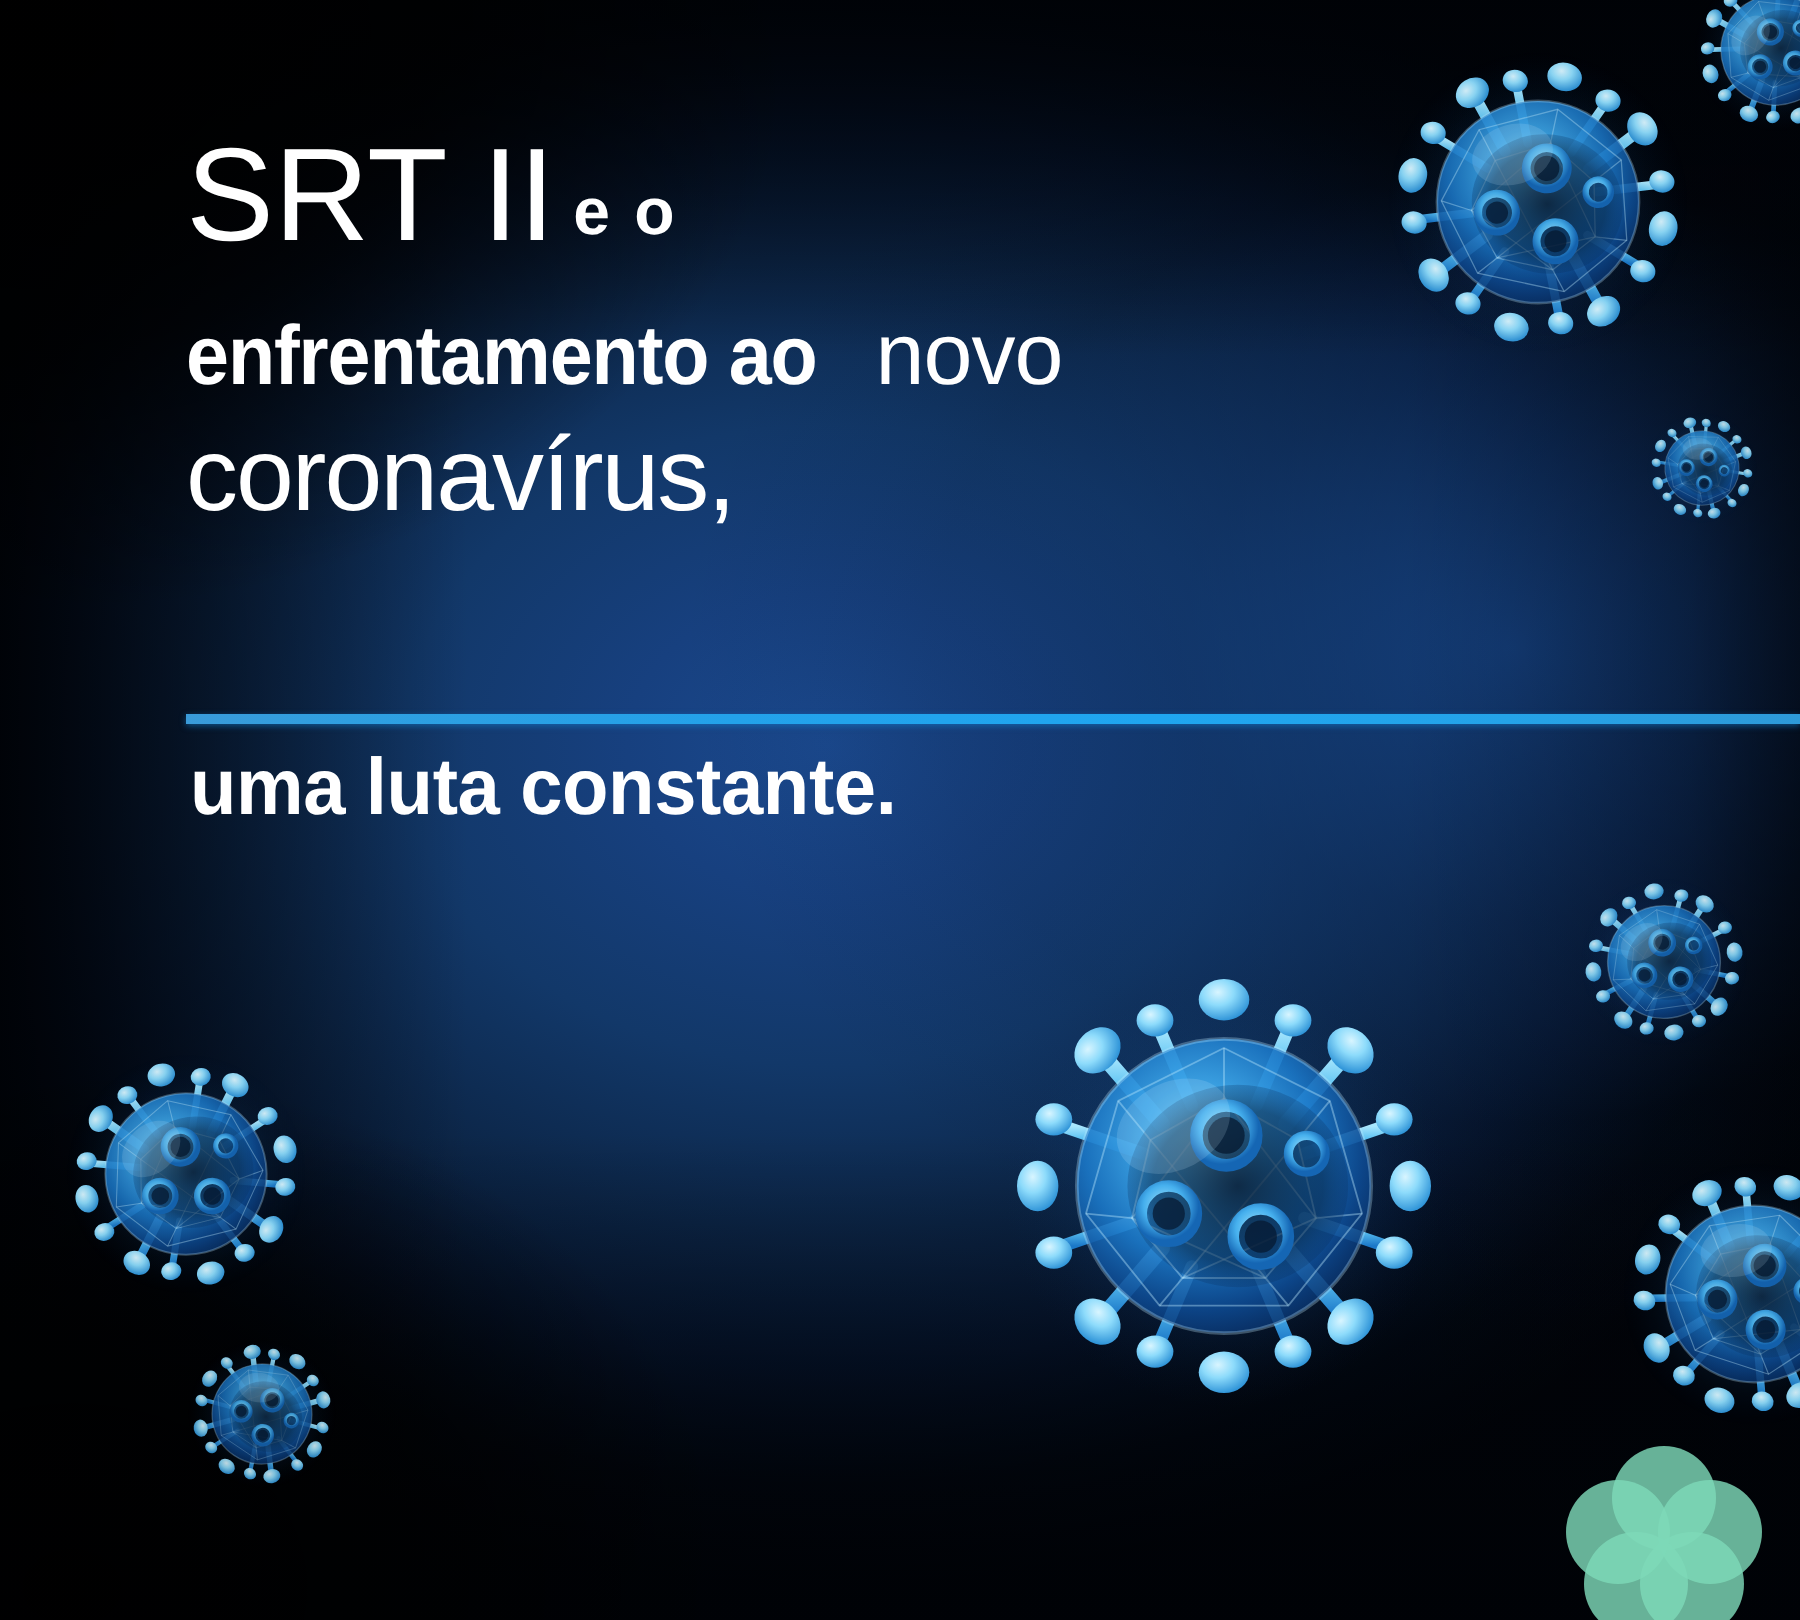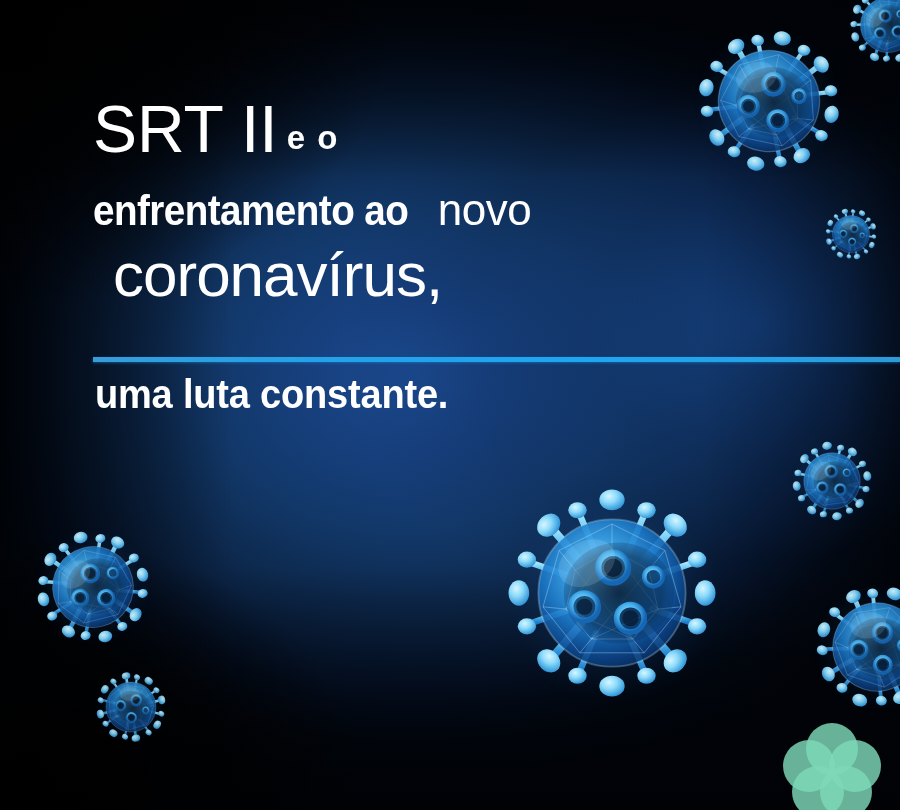--- a/index.html
+++ b/index.html
@@ -86,21 +86,21 @@
   .virus {
     position: absolute;
     pointer-events: none;
   }
   .virus svg { display: block; width: 100%; height: 100%; }
 
   
   .headline {
     position: absolute;
     left: 93px;
-    top: 96px;
+    top: 64px;
     width: 790px;
     color: #ffffff;
   }
   .line {
     white-space: nowrap;
     line-height: 1;
   }
   .line-1 { margin-bottom: 8px; }
   .t-light {
     font-weight: 300;
@@ -132,24 +132,23 @@
     transform-origin: left center;
   }
   .novo {
     font-size: 44px;
     font-weight: 300;
     letter-spacing: -0.5px;
     margin-left: 2px;
   }
   .line-3 {
     margin-top: 12px;
-    font-size: 62px;
+    font-size: 52px;
     font-weight: 300;
     letter-spacing: -1px;
-    margin-left: 20px;
   }
   .rule {
     position: absolute;
     left: 93px;
     top: 357px;
     width: 807px;
     height: 5px;
     background: linear-gradient(to right,
         #3a9bd9 0%,
         #2f9fe0 10%,

